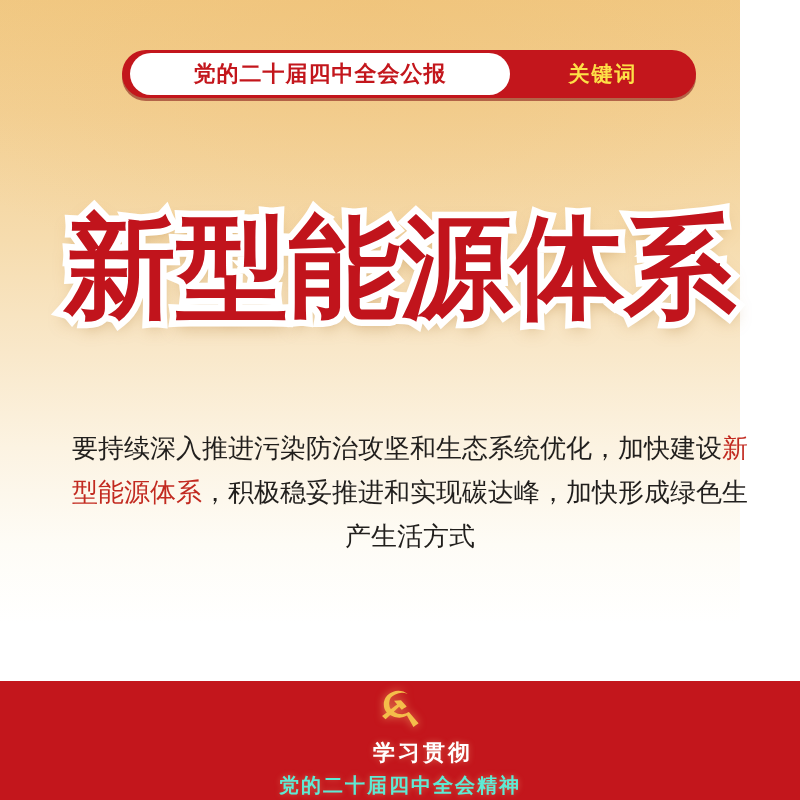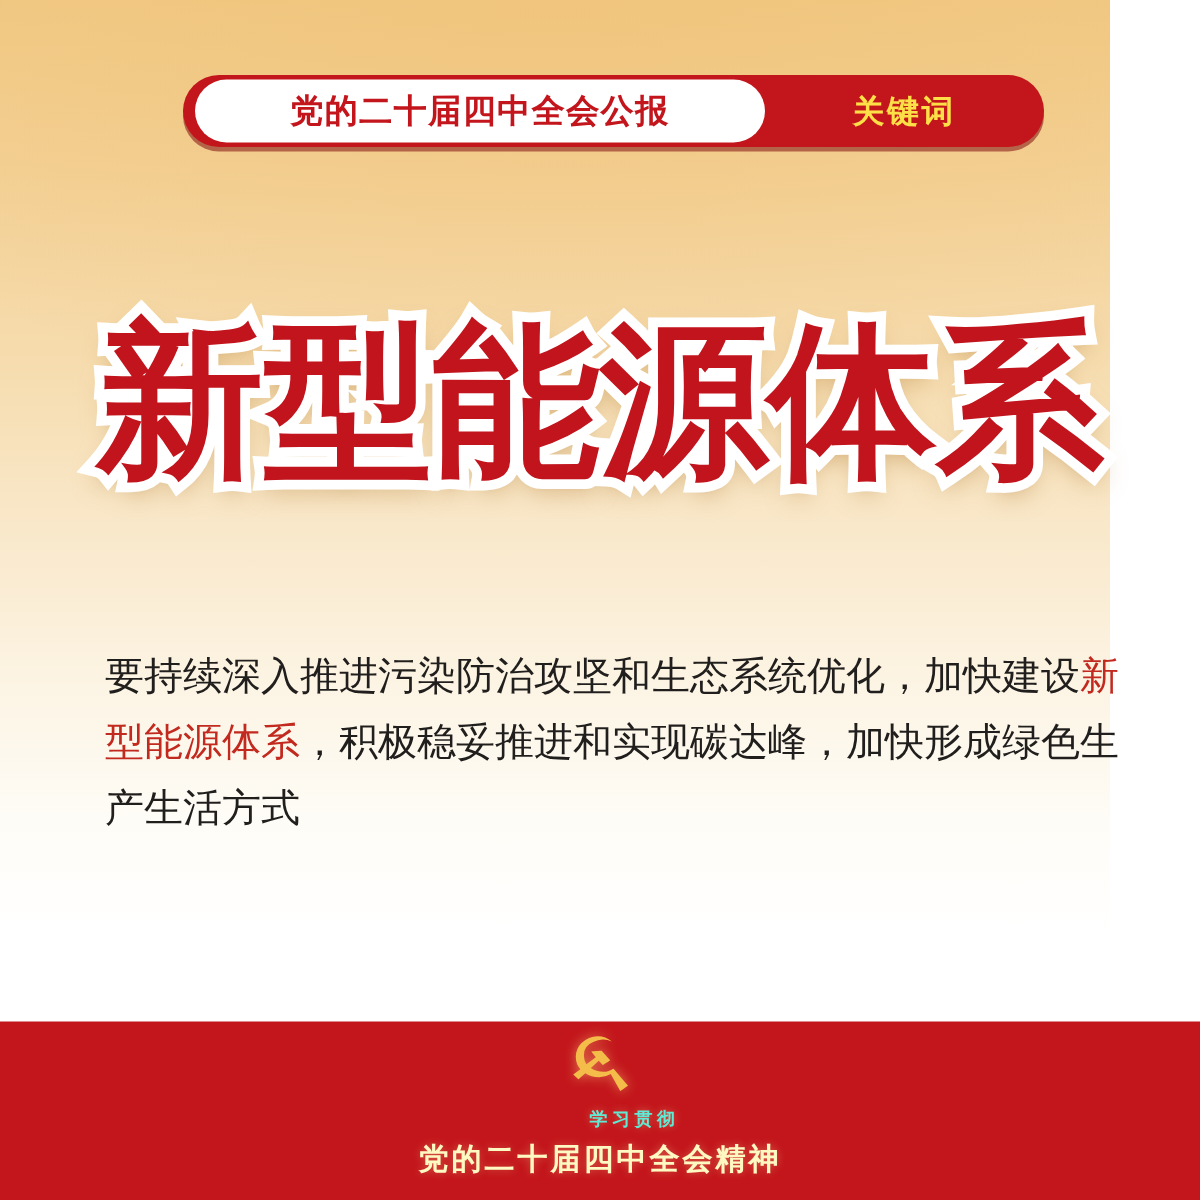--- a/index.html
+++ b/index.html
@@ -45,45 +45,45 @@
   .title-outline{
     position:absolute;left:0;right:0;top:0;
     color:#ffffff;-webkit-text-stroke:13px #ffffff;
     text-shadow:0 7px 16px rgba(172,116,44,0.5),0 3px 5px rgba(172,116,44,0.35);
   }
   .title-fill{position:relative;color:#c1141c;}
 
   
   .body-text{
     position:absolute;left:70px;top:402px;width:680px;
-    font-family:Liberation Sans, sans-serif;
+    font-family:Liberation Mono, monospace;
     font-size:26px;line-height:44px;color:#211f1d;
-    text-align:left;word-break:break-all;
+    text-align:center;word-break:break-all;
   }
   .body-highlight{color:#c22a20;}
 
   
   .footer{
     position:absolute;left:0;top:681px;width:800px;height:119px;
     background:#c3161c;
     display:flex;flex-direction:column;align-items:center;
   }
   .party-emblem{
     margin-top:2px;height:54px;line-height:54px;font-size:50px;
     color:#f4bd4a;transform:scaleX(-1);
     text-shadow:0 0 8px rgba(255,219,130,0.55);
     font-family:"DejaVu Sans",sans-serif;
   }
   .footer-line1{
-    margin-top:1px;color:#5eead4;font-weight:bold;font-size:12px;letter-spacing:3px;
+    margin-top:1px;color:#ffffff;font-weight:bold;font-size:22px;letter-spacing:3px;
     text-shadow:0 0 6px rgba(255,230,160,0.35);
     margin-left:46px;
   }
   .footer-line2{
-    margin-top:4px;color:#fef9c3;font-weight:bold;font-size:20px;letter-spacing:2px;
+    margin-top:4px;color:#5eead4;font-weight:bold;font-size:20px;letter-spacing:2px;
     text-shadow:0 0 6px rgba(255,230,160,0.35);
   }
 </style>
 </head>
 <body>
 
 <div class="canvas">
 
   <div class="header-pill">
     <div class="header-badge">

